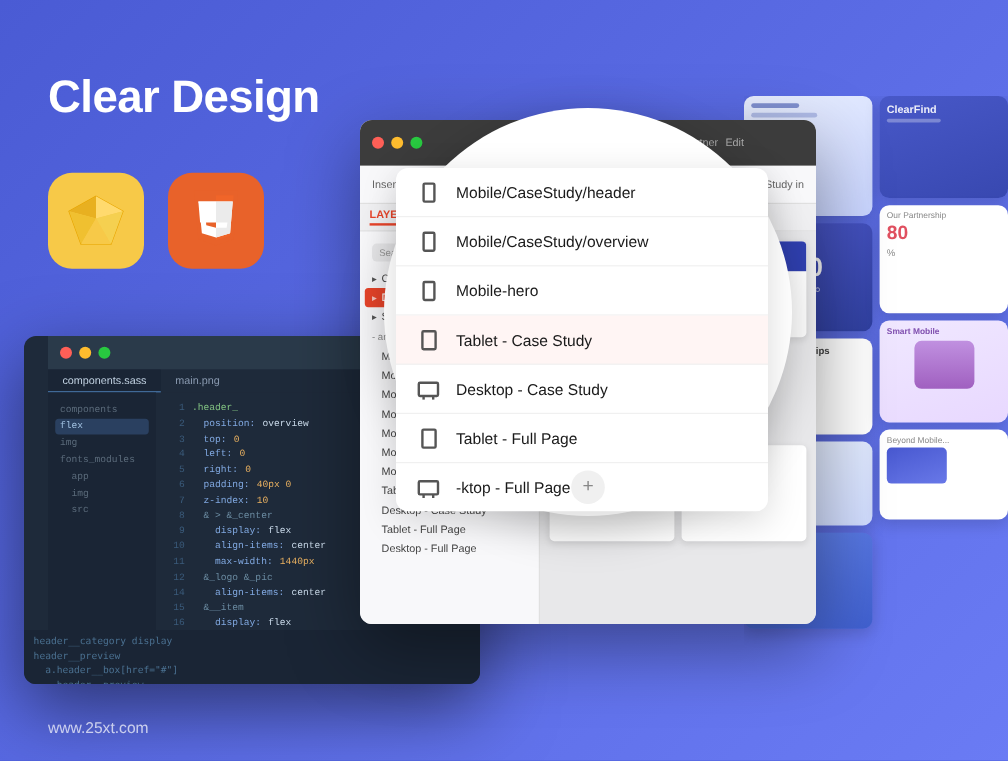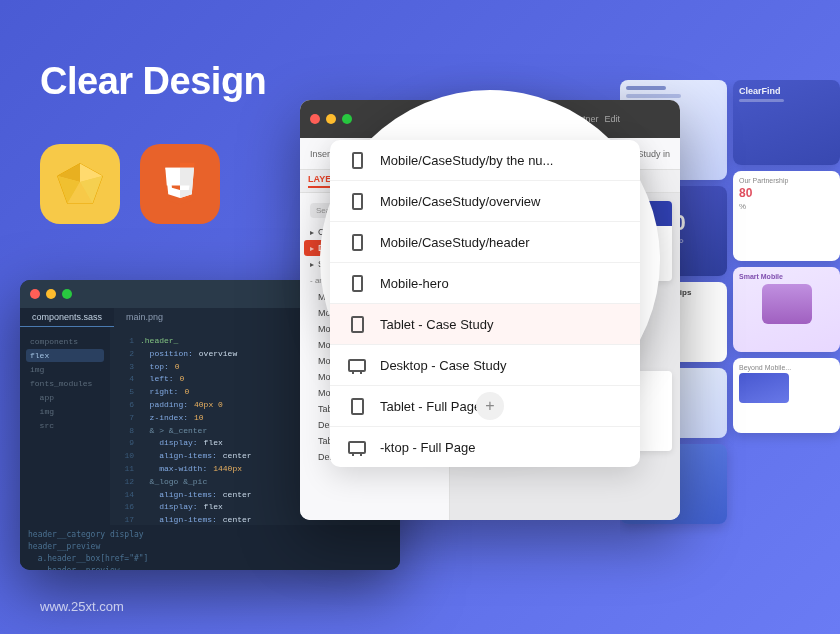--- a/index.html
+++ b/index.html
@@ -77,20 +77,21 @@
       position: absolute;
       left: 20px;
       top: 280px;
       width: 380px;
       height: 290px;
       background: #1e2a3a;
       border-radius: 10px;
       overflow: hidden;
       z-index: 5;
       box-shadow: 0 20px 60px rgba(0,0,0,0.5);
+      padding-left: 20px;
     }
 
     .code-titlebar {
       background: #2a3a4a;
       height: 28px;
       display: flex;
       align-items: center;
       padding: 0 10px;
       gap: 6px;
     }
@@ -528,20 +529,24 @@
       <div class="code-line">
           <span class="line-num">12</span>
           <span class="code-content kw-gray">&nbsp;&nbsp;&amp;_logo &amp;_pic</span>
         </div>
       <div class="code-line">
           <span class="line-num">14</span>
           <span class="code-content kw-blue">&nbsp;&nbsp;&nbsp;&nbsp;align-items:</span>
           <span class="code-content kw-white"> center</span>
         </div>
       <div class="code-line">
+          <span class="line-num">15</span>
+          <span class="code-content kw-gray">&nbsp;&nbsp;&amp;__item</span>
+        </div>
+      <div class="code-line">
           <span class="line-num">16</span>
           <span class="code-content kw-blue">&nbsp;&nbsp;&nbsp;&nbsp;display:</span>
           <span class="code-content kw-white"> flex</span>
         </div>
       <div class="code-line">
           <span class="line-num">17</span>
           <span class="code-content kw-blue">&nbsp;&nbsp;&nbsp;&nbsp;align-items:</span>
           <span class="code-content kw-white"> center</span>
         </div>
       <div class="code-line">
@@ -688,39 +693,33 @@
         </div>
       </div>
     </div>
   </div>
 </div>
 
 <div class="dropdown-overlay">
   <div class="dropdown-circle-bg"></div>
   <div class="dropdown-menu">
 
+
     <div class="dropdown-item">
       <div class="dropdown-item-icon">
         <div class="phone-icon"></div>
       </div>
-      <span class="dropdown-item-label">Mobile/CaseStudy/by the nu...</span>
+      <span class="dropdown-item-label">Mobile/CaseStudy/header</span>
     </div>
 
     <div class="dropdown-item">
       <div class="dropdown-item-icon">
         <div class="phone-icon"></div>
       </div>
       <span class="dropdown-item-label">Mobile/CaseStudy/overview</span>
-    </div>
-
-    <div class="dropdown-item">
-      <div class="dropdown-item-icon">
-        <div class="phone-icon"></div>
-      </div>
-      <span class="dropdown-item-label">Mobile/CaseStudy/header</span>
     </div>
 
     <div class="dropdown-item">
       <div class="dropdown-item-icon">
         <div class="phone-icon"></div>
       </div>
       <span class="dropdown-item-label">Mobile-hero</span>
     </div>
 
     <div class="dropdown-item active">
@@ -791,21 +790,21 @@
     </div>
     <div class="preview-col">
       <div class="preview-card" style="height:85px; background:linear-gradient(160deg,#4858c8,#3848b0);">
         <div style="padding:6px;">
           <div style="font-size:9px; color:rgba(255,255,255,0.9); font-weight:700;">ClearFind</div>
           <div style="width:45px; height:3px; background:rgba(255,255,255,0.3); border-radius:2px; margin-top:3px;"></div>
         </div>
       </div>
       <div class="preview-card" style="height:90px; background:white; padding:6px;">
         <div style="font-size:7px; color:#888; margin-bottom:2px;">Our Partnership</div>
-        <div style="font-size:12px; font-weight:900; color:#e05060;">80</div>
+        <div style="font-size:16px; font-weight:900; color:#e05060;">80</div>
         <div style="font-size:8px; color:#888; margin-top:2px;">%</div>
       </div>
       <div class="preview-card" style="height:85px; background:linear-gradient(160deg,#f0e8ff,#e8d8ff); padding:6px;">
         <div style="font-size:7px; color:#8050b0; margin-bottom:4px; font-weight:600;">Smart Mobile</div>
         <div style="width:50px; height:40px; background:linear-gradient(180deg,#c090e0,#a060c0); border-radius:6px; margin:0 auto;"></div>
       </div>
       <div class="preview-card" style="height:75px; background:white; padding:6px;">
         <div style="font-size:7px; color:#888; margin-bottom:2px;">Beyond Mobile...</div>
         <div style="width:50px; height:30px; background:linear-gradient(160deg,#4858d0,#6878e8); border-radius:4px;"></div>
       </div>

